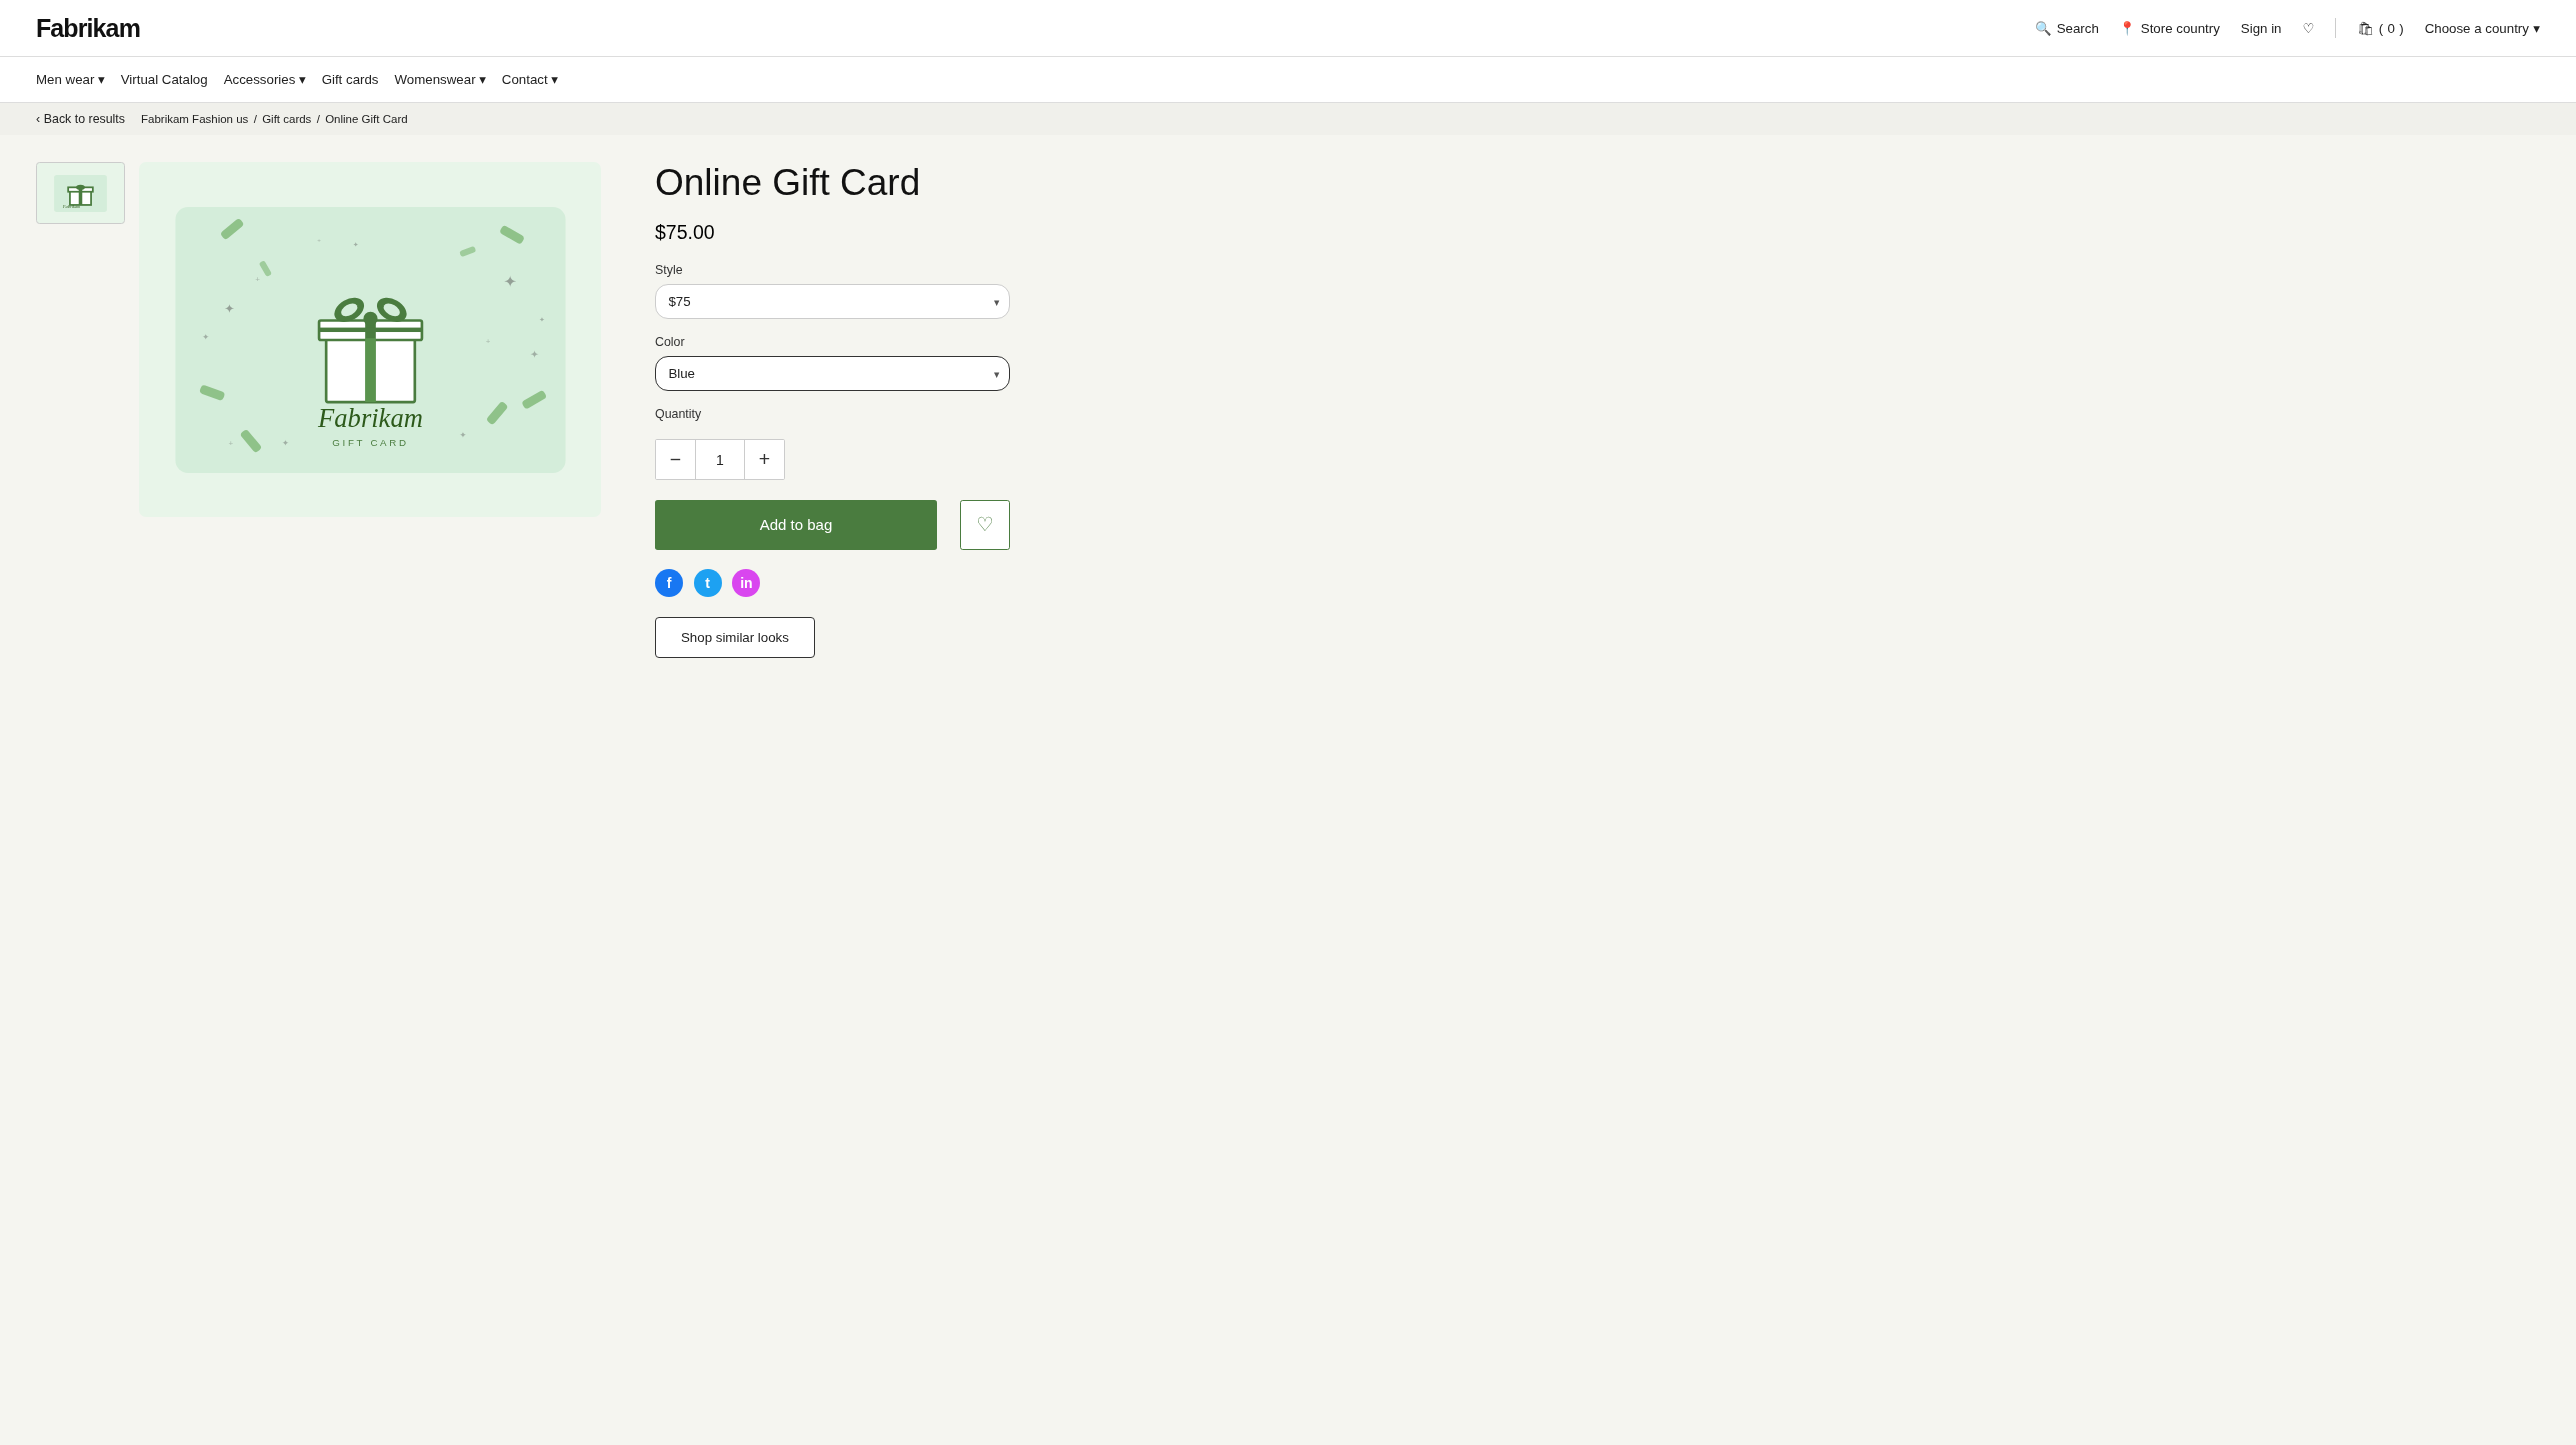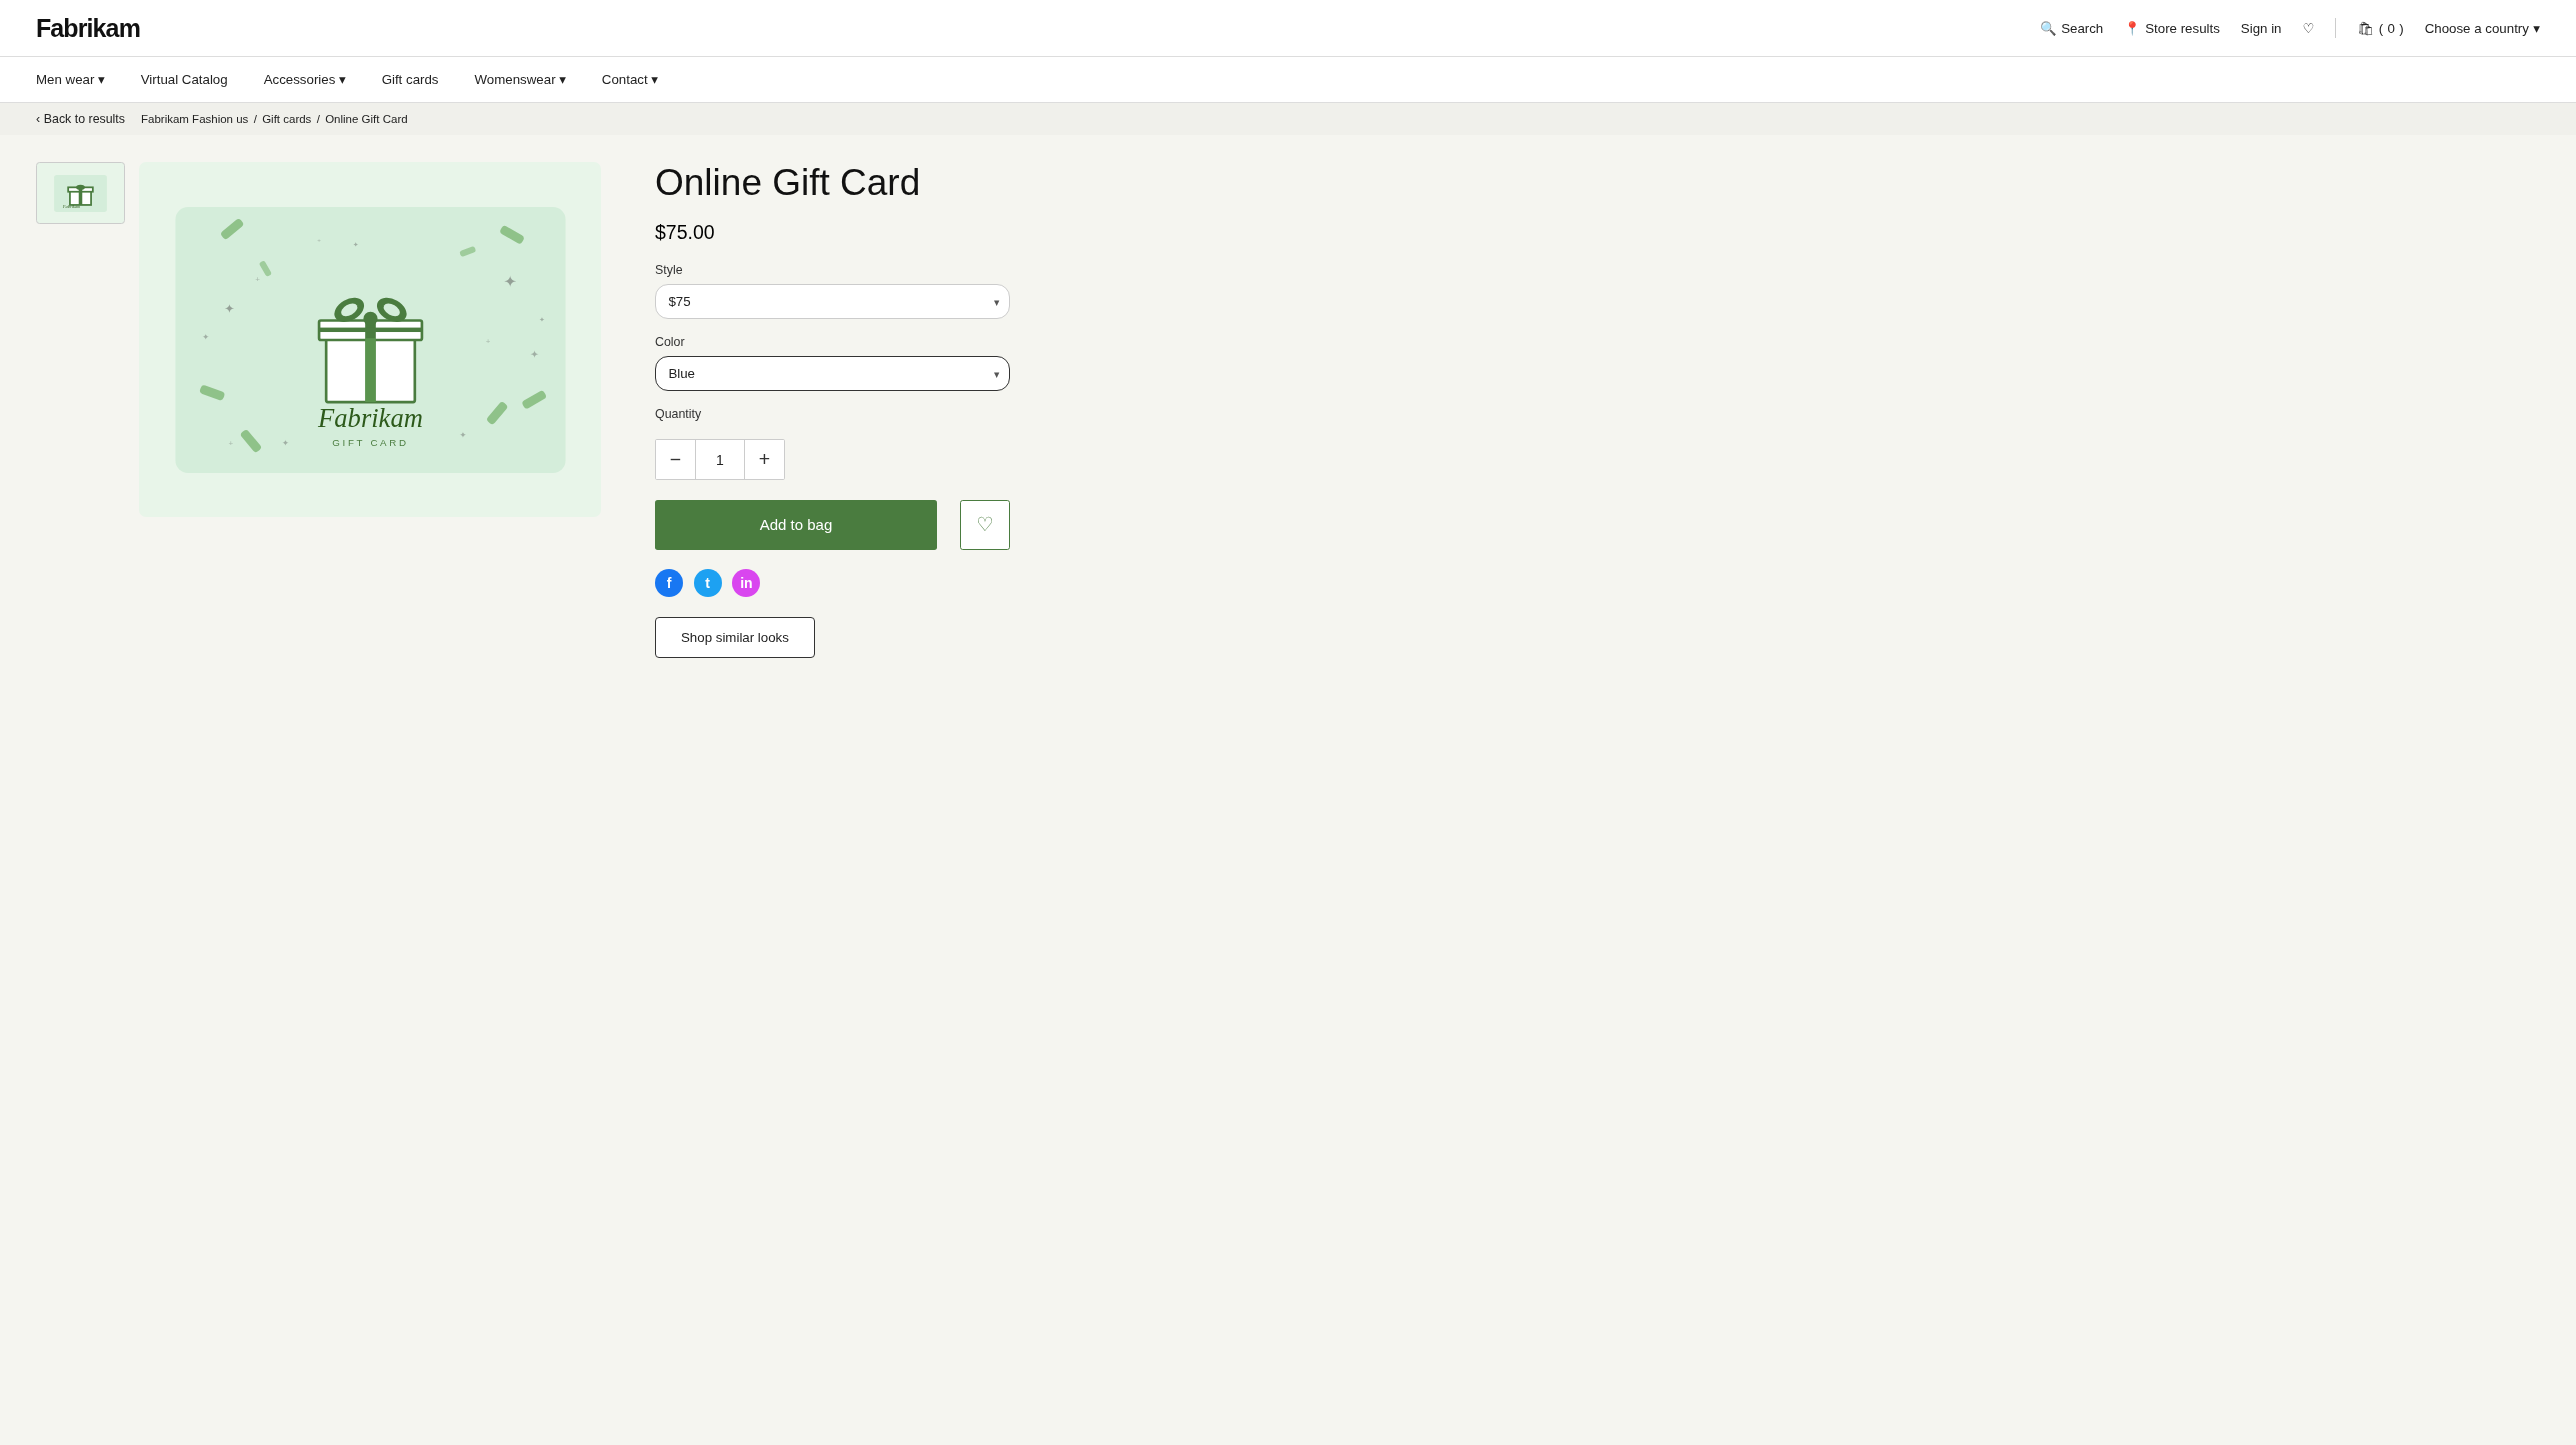--- a/index.html
+++ b/index.html
@@ -47,21 +47,21 @@
     }
 
     
     .nav {
       background: #fff;
       border-bottom: 0.9px solid #ddd;
       padding: 0 36px;
       display: flex;
       align-items: center;
       height: 46px;
-      gap: 36px;
+      gap: 16px;
     }
     .nav-item {
       font-size: 13.3px;
       color: #222;
       cursor: pointer;
       display: flex;
       align-items: center;
       gap: 3.6px;
       white-space: nowrap;
       text-decoration: none;
@@ -302,21 +302,21 @@
 
 <header class="header">
   <div class="logo">Fabrikam</div>
   <div class="header-right">
     <a>
       <span>🔍</span>
       <span>Search</span>
     </a>
     <a>
       <span>📍</span>
-      <span>Store results</span>
+      <span>Store country</span>
     </a>
     <a>Sign in</a>
     <span>♡</span>
     <div class="divider"></div>
     <span class="bag-icon-wrap">
       <span>🛍</span>
       (<span>0</span>)
     </span>
     <a>
       <span>Choose a country</span>

